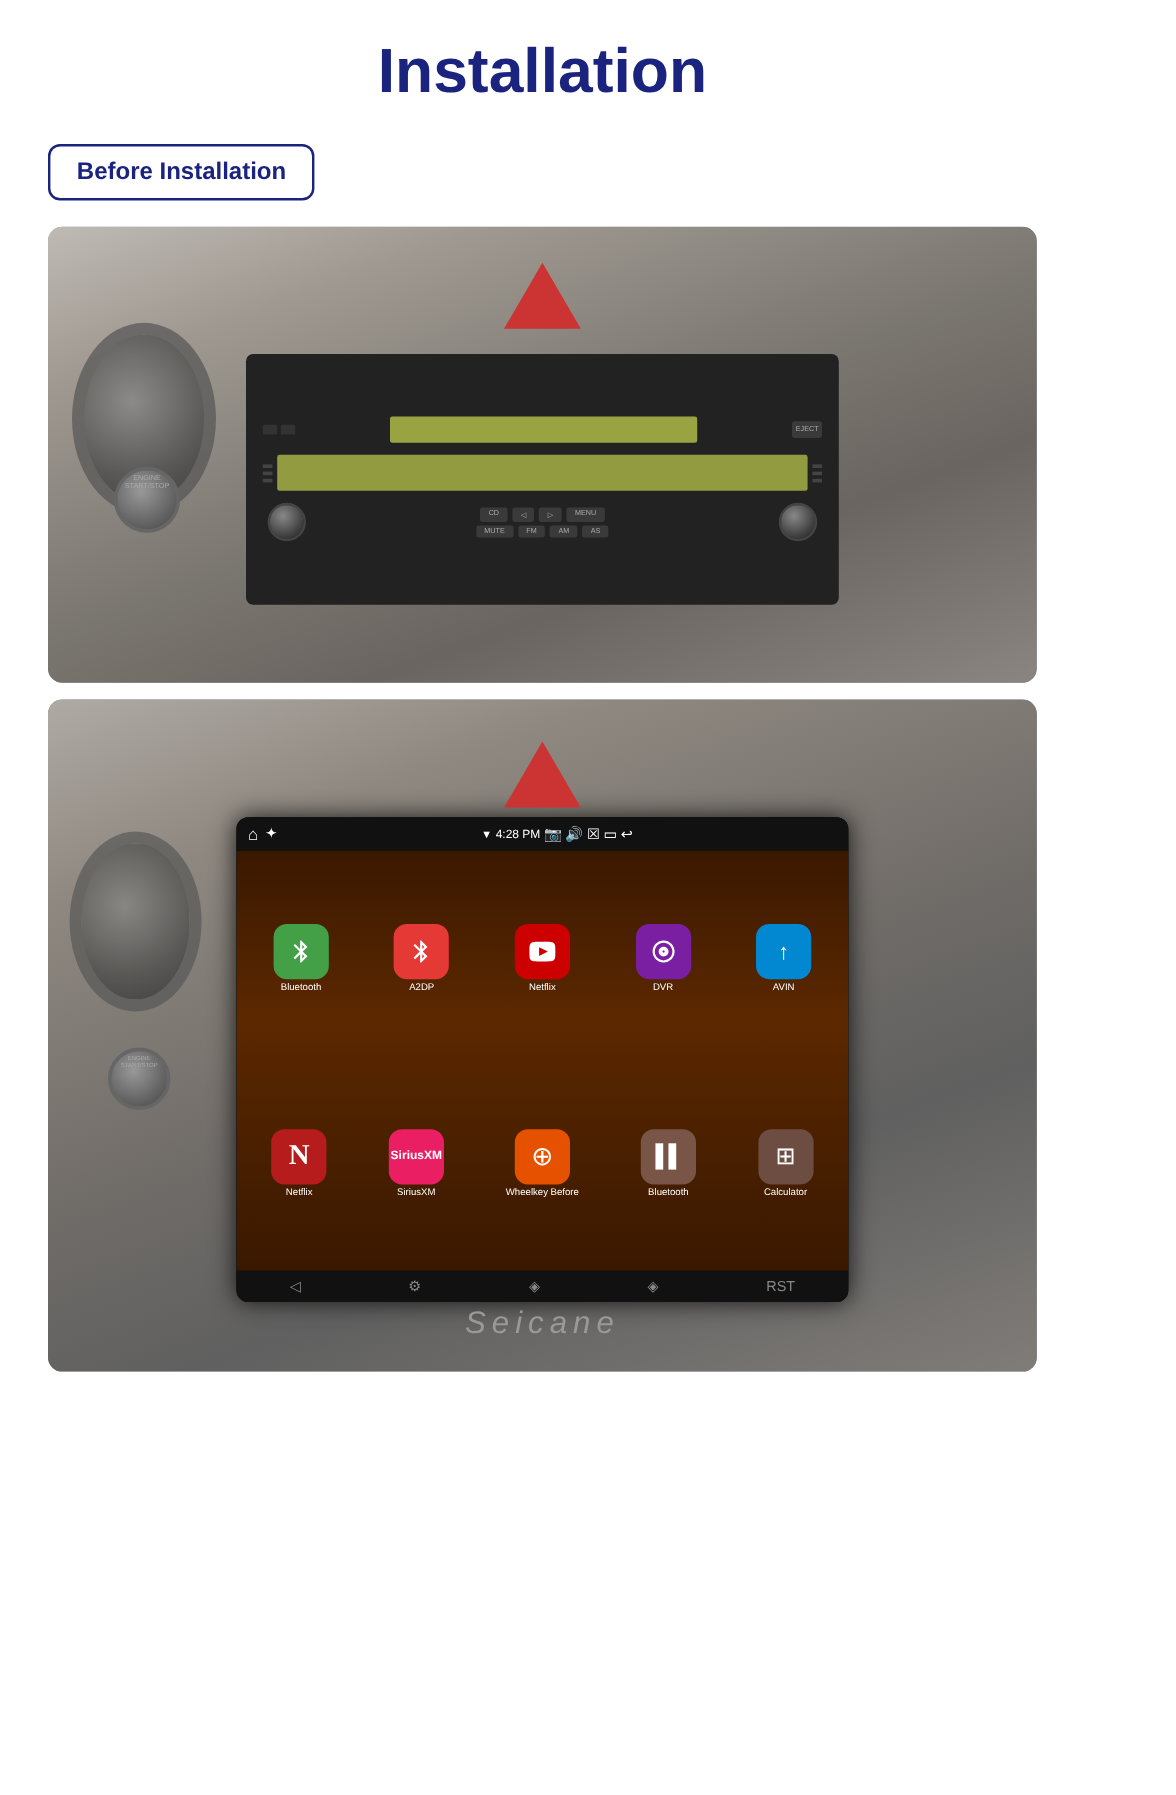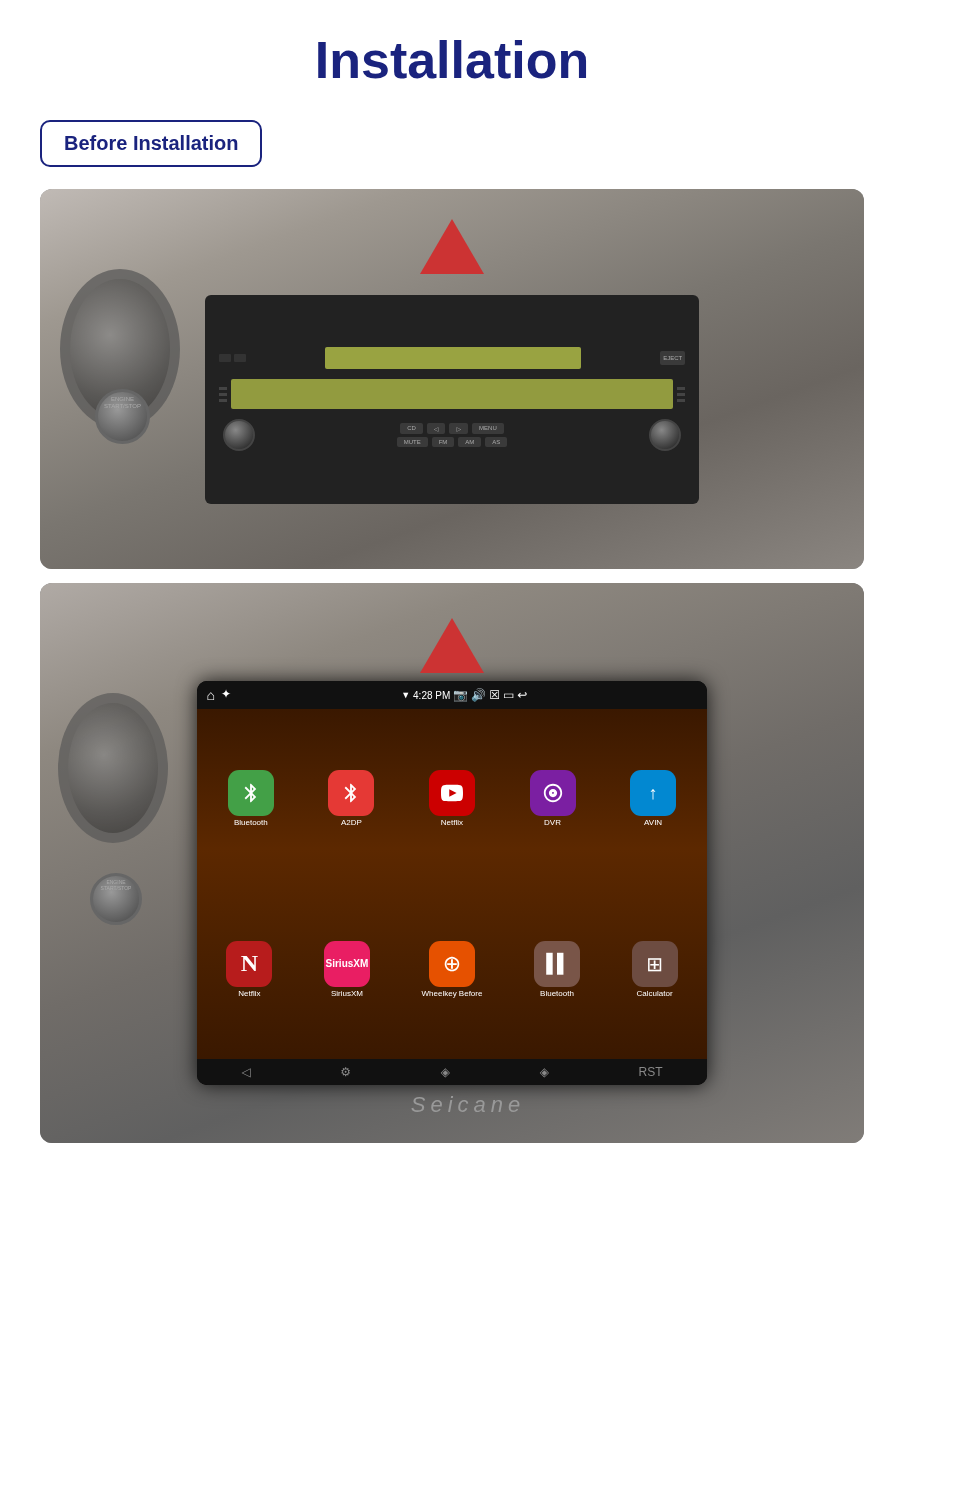--- a/index.html
+++ b/index.html
@@ -297,27 +297,26 @@
     .sb-icon {
       font-size: 12px;
       color: #888;
     }
 
     .seicane-branding {
       position: absolute;
       bottom: 25px;
       left: 50%;
       transform: translateX(-50%);
-      font-size: 22px;
+      font-size: 26px;
       color: #999;
       font-style: italic;
       font-weight: 300;
       letter-spacing: 5px;
       white-space: nowrap;
-      margin-left: 16px;
     }
   </style>
 </head>
 <body>
 
 <div class="page-wrapper">
 
   
   <h1 class="main-title">Installation</h1>
 

